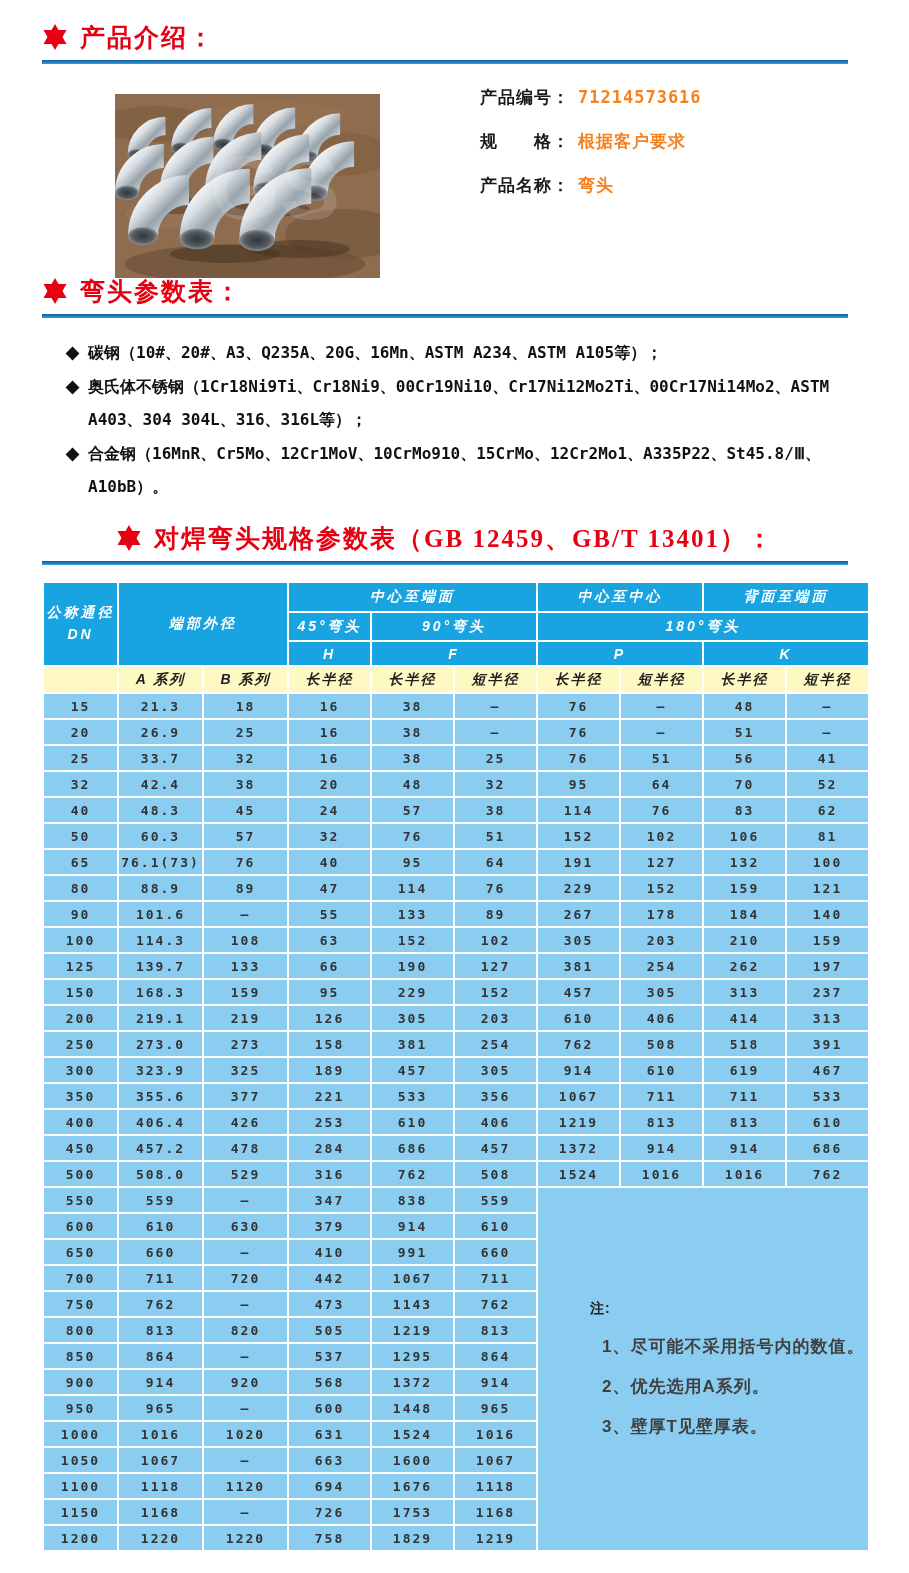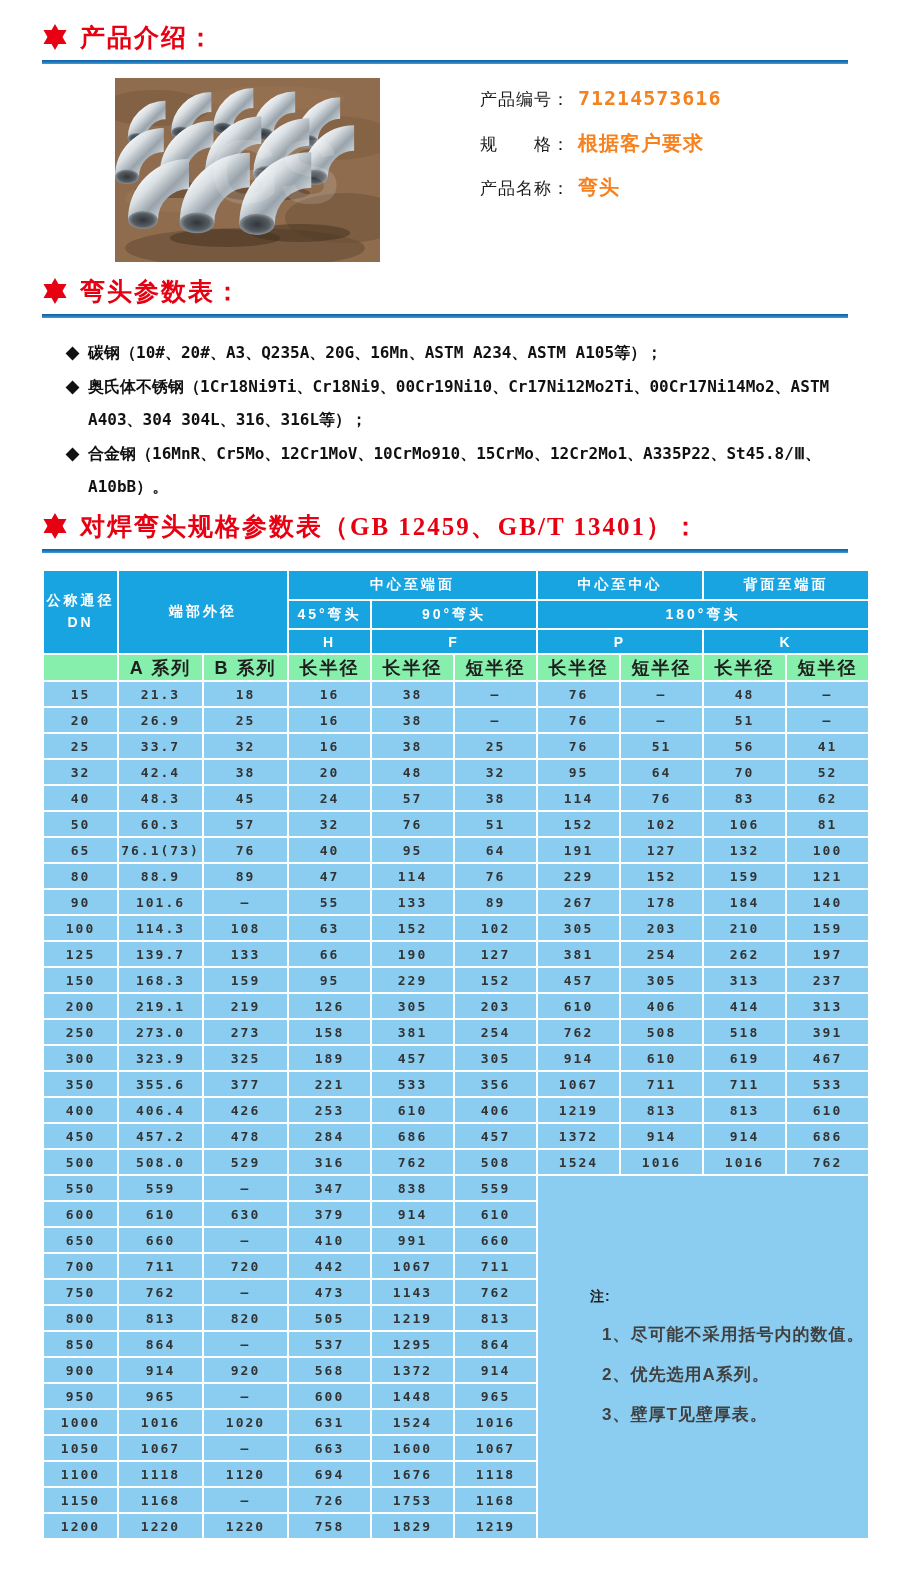--- a/index.html
+++ b/index.html
@@ -20,57 +20,57 @@
     font-family:"Liberation Serif", serif;
     font-weight:bold; font-size:25px; color:#e60012; letter-spacing:2px;
     white-space:nowrap;
   }
   .rule {
     height:4px; margin-top:6px;
     background:linear-gradient(180deg,#15609f 0%, #1b74ba 45%, #3e9fd6 100%);
   }
   
   .intro { position:relative; height:196px; margin-top:14px; }
-  .photo { position:absolute; left:73px; top:0; width:265px; height:184px; }
+  .photo { position:absolute; left:73px; top:16px; width:265px; height:184px; }
   .info { position:absolute; left:438px; top:8px; }
   .info-row { display:flex; align-items:baseline; margin-bottom:17px; height:27px; }
-  .info-label { font-weight:normal; font-size:17px; color:#1a1a1a; letter-spacing:1px; white-space:pre; }
+  .info-label { font-weight:bold; font-size:17px; color:#1a1a1a; letter-spacing:1px; white-space:pre; }
   .info-value {
     font-family:"DejaVu Sans Mono", monospace;
-    font-weight:bold; font-size:20px; color:#f5821f; margin-left:8px; letter-spacing:1px;
+    font-weight:bold; font-size:17px; color:#f5821f; margin-left:8px; letter-spacing:1px;
   }
   
   .bullets { margin-top:18px; padding-left:24px; }
   .bullet {
     display:flex; margin-bottom:1px; line-height:33px;
     font-family:"DejaVu Sans Mono", monospace; font-weight:bold;
     font-size:16px; color:#111111;
   }
   .bullet .marker { margin-right:9px; font-family:"Liberation Sans",sans-serif; font-size:17px; }
   .bullet .text { max-width:772px; }
-  .sec-head.third { margin-top:6px; }
+  .sec-head.third { margin-top:18px;justify-content:center; }
   
   .spec-table {
     margin-top:16px; width:826px;
     border-collapse:collapse; table-layout:fixed;
   }
   .spec-table th, .spec-table td {
     border:2px solid #ffffff; text-align:center; vertical-align:middle; padding:0;
   }
   .spec-table thead th {
     background:#18a4e0; color:#ffffff;
-    font-size:14px; font-weight:bold; letter-spacing:3px;
+    font-size:14px; font-weight:bold; letter-spacing:3px;font-style:italic;
   }
   tr.hrow1 { height:30px; }
   tr.hrow2 { height:29px; }
   tr.hrow3 { height:25px; }
   tr.subhead { height:27px; }
   th.dn { white-space:pre-line; font-size:13px; line-height:1.55; letter-spacing:2px; }
   tr.subhead th {
-    background:#86efac; color:#1f1f1f; font-size:18px; letter-spacing:2px;
+    background:#fef9c3; color:#1f1f1f; font-size:14px; letter-spacing:2px;
   }
   .spec-table tbody tr { height:26px; }
   .spec-table tbody td {
     background:#8bcdf0; color:#333333;
     font-family:"DejaVu Sans Mono", monospace;
     font-weight:bold; font-size:13px; letter-spacing:2px;
   }
   td.note-cell { text-align:left; padding-left:52px; }
   .note-title { font-family:"Liberation Sans",sans-serif; font-weight:bold; font-size:14px; color:#222222; letter-spacing:1px; }
   .note-item  { font-family:"Liberation Sans",sans-serif; font-weight:bold; font-size:17px; color:#404040; letter-spacing:1px; margin:17px 0 0 12px; }

